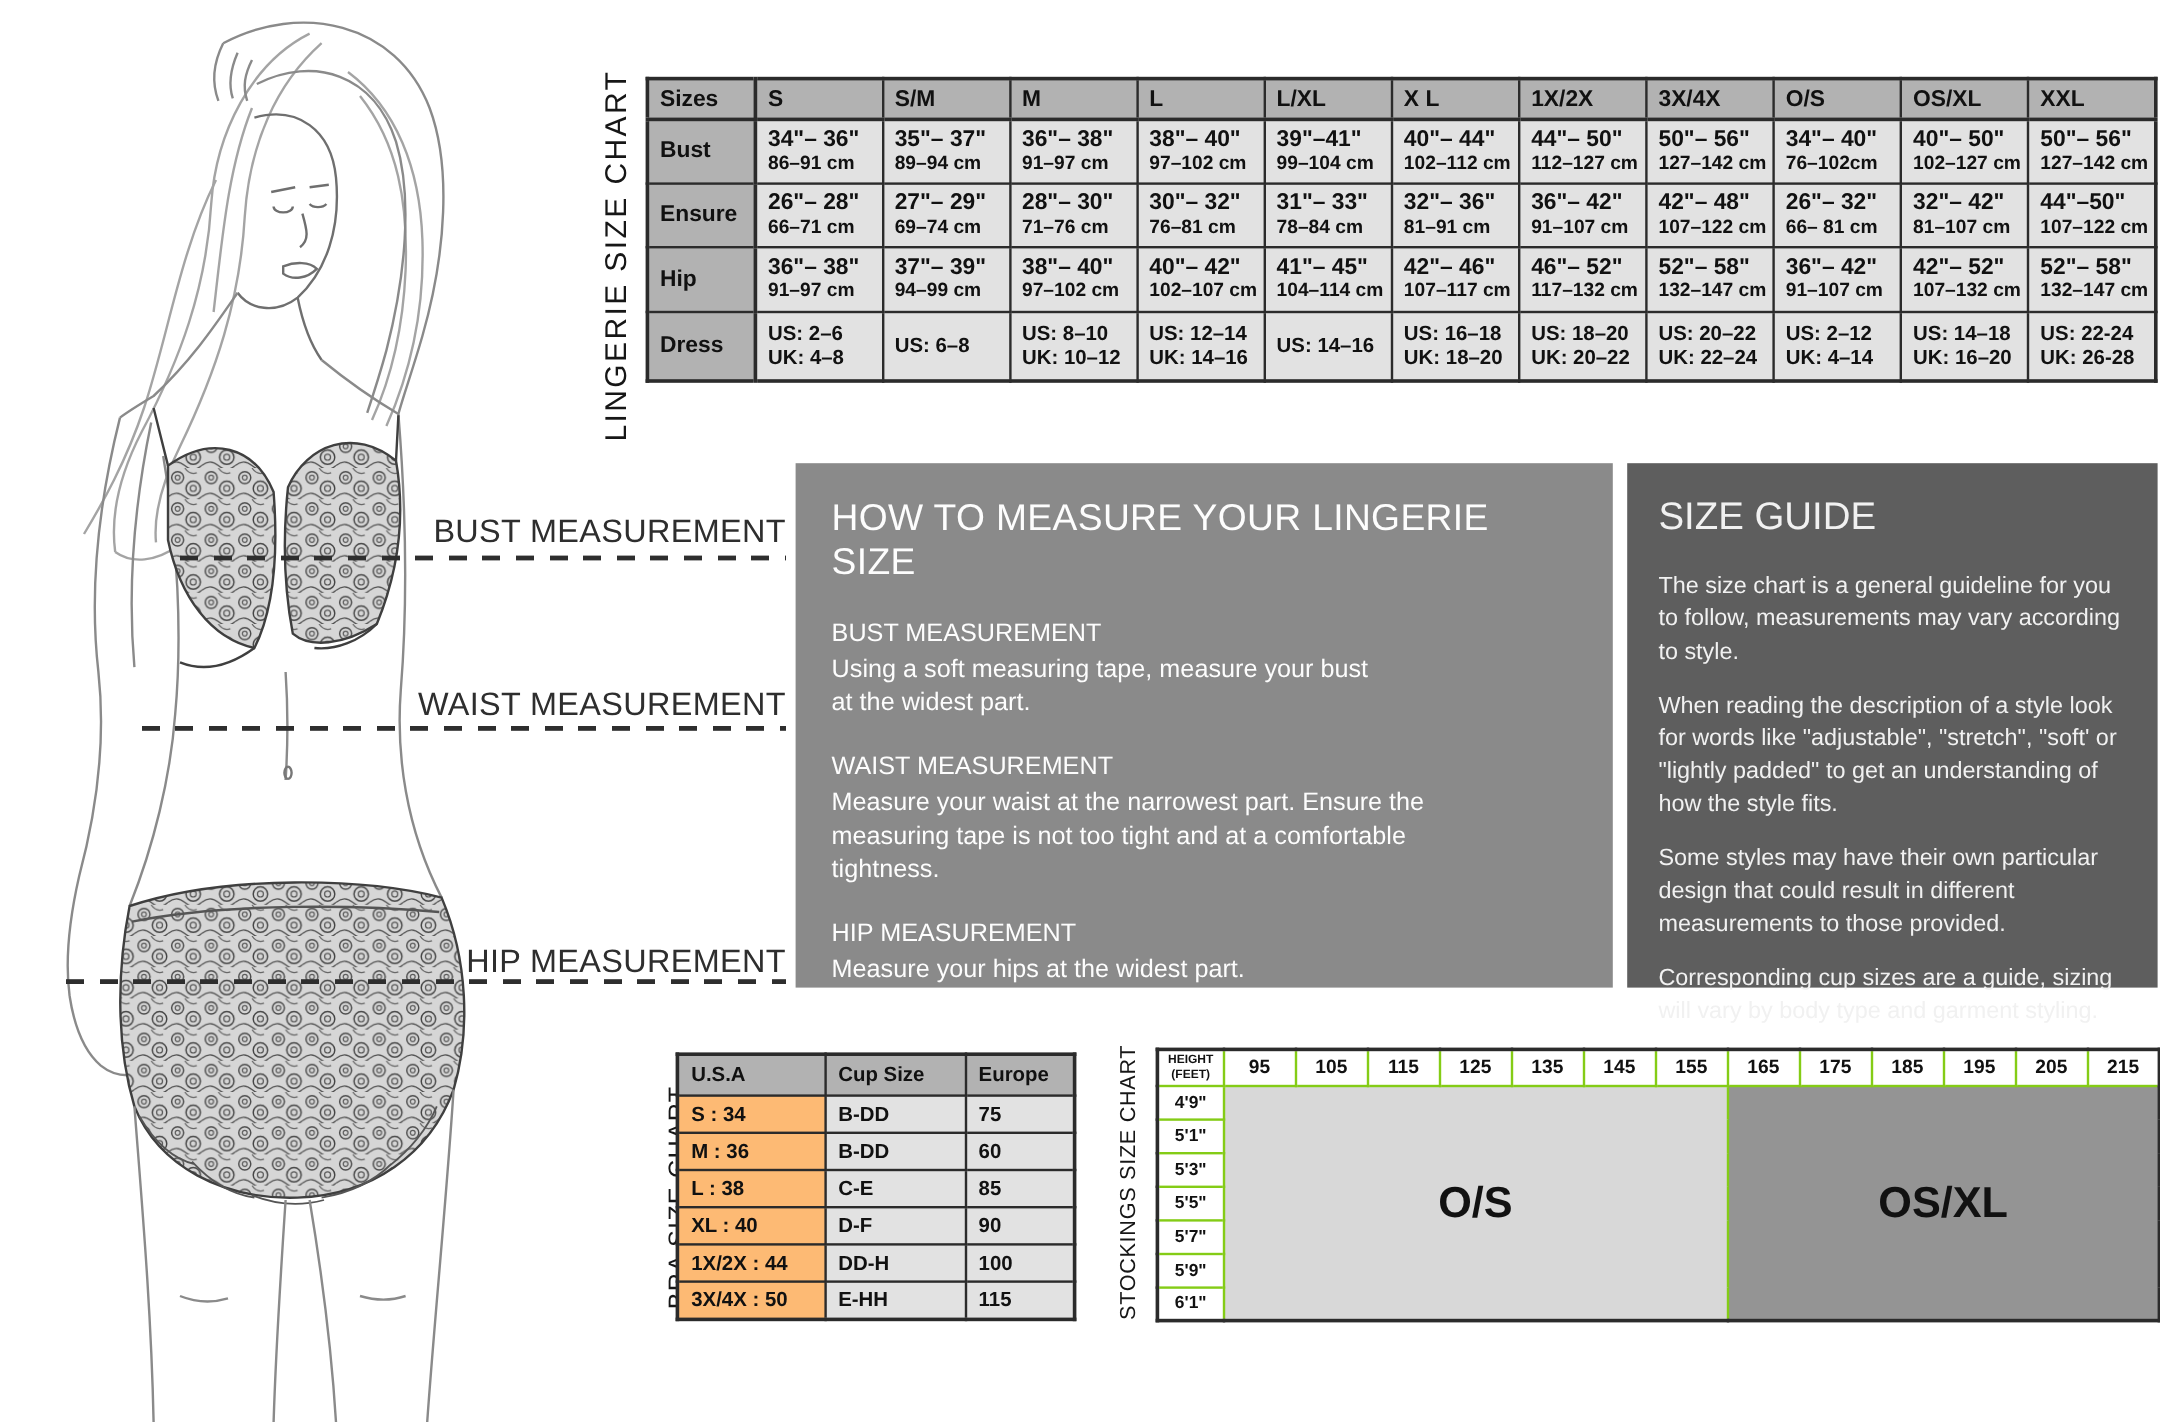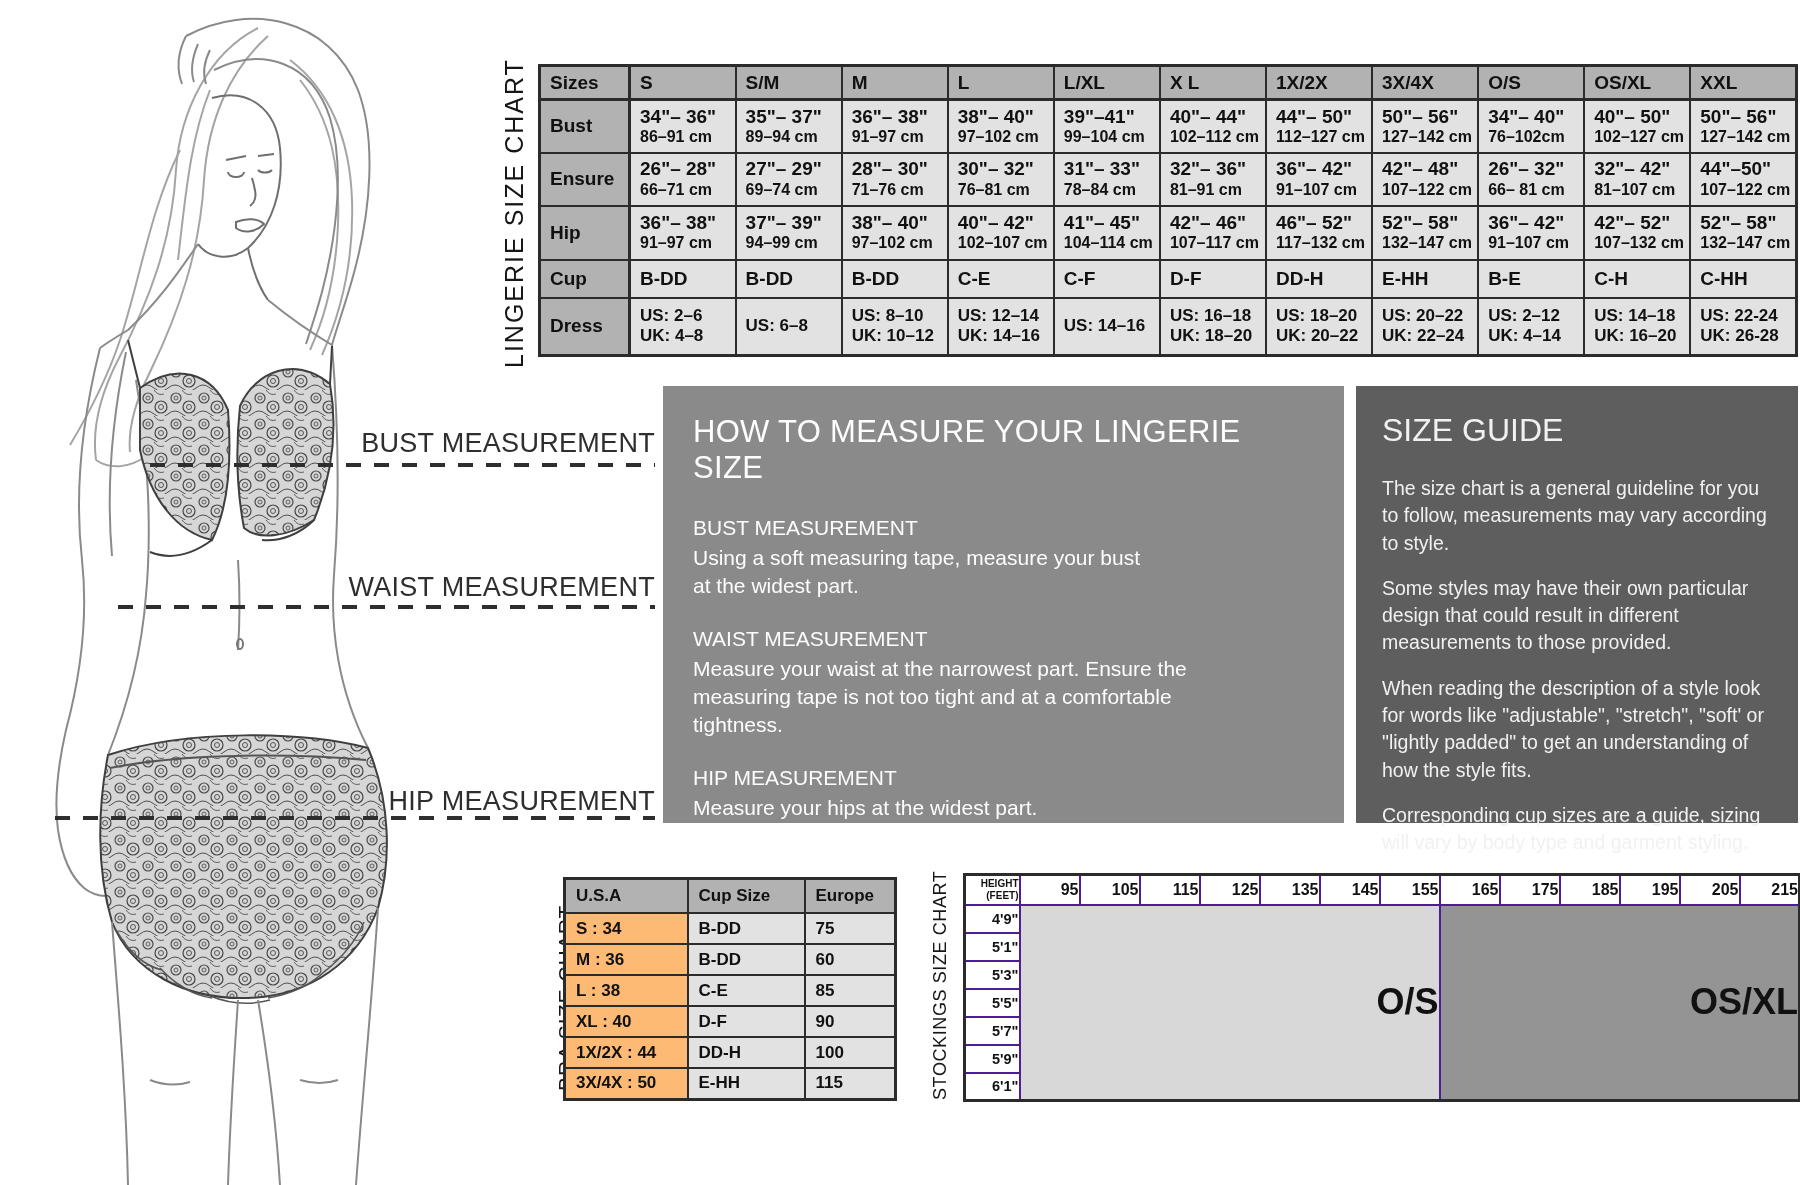--- a/index.html
+++ b/index.html
@@ -54,22 +54,22 @@
     table-layout:fixed;border:3px solid #2b2b2b;font-weight:700;}
   #bra-table th,#bra-table td{border:2px solid #2b2b2b;font-size:17px;text-align:left;
     vertical-align:middle;padding:2px 2px 2px 10px;}
   #bra-table thead th{background:#b2b2b2;height:28px;}
   #bra-table tbody th{background:#fdba74;}
   #bra-table td{background:#e2e2e2;}
   #bra-table tbody tr{height:31px;}
   
   #stock-table{position:absolute;left:963px;top:873px;width:835px;border-collapse:collapse;
     table-layout:fixed;border:3px solid #2b2b2b;font-weight:700;}
-  #stock-table th,#stock-table td{border:2px solid #4c1d95;vertical-align:middle;
-    text-align:right;padding:0;background:#fff;}
+  #stock-table th,#stock-table td{border:2px solid #84cc16;vertical-align:middle;
+    text-align:center;padding:0;background:#fff;}
   #stock-table thead tr{height:30px;}
   #stock-table thead th{font-size:16px;}
   #stock-table th.hcorner{font-size:10px;line-height:1.15;}
   #stock-table tbody tr{height:28px;}
   #stock-table tbody th{font-size:14.5px;}
   #stock-table td.os{background:#d8d8d8;font-size:36px;}
   #stock-table td.osxl{background:#949494;font-size:36px;}
 </style>
 </head>
 <body>
@@ -304,34 +304,20 @@
           </td>
           <td>
             <div class="l1">42"– 52"</div>
             <div class="l2">107–132 cm</div>
           </td>
           <td>
             <div class="l1">52"– 58"</div>
             <div class="l2">132–147 cm</div>
           </td>
         </tr>
-        <tr class="r-cup">
-          <th class="lbl">Cup</th>
-          <td>B-DD</td>
-          <td>B-DD</td>
-          <td>B-DD</td>
-          <td>C-E</td>
-          <td>C-F</td>
-          <td>D-F</td>
-          <td>DD-H</td>
-          <td>E-HH</td>
-          <td>B-E</td>
-          <td>C-H</td>
-          <td>C-HH</td>
-        </tr>
         <tr class="r-dress">
           <th class="lbl">Dress</th>
           <td>
             <div class="l1">US: 2–6</div>
             <div class="l2">UK: 4–8</div>
           </td>
           <td>
             <div class="l1">US: 6–8</div>
           </td>
           <td>
@@ -379,22 +365,22 @@
     <p style="max-width:470px;">Using a soft measuring tape, measure your bust at the widest part.</p>
     <h3>WAIST MEASUREMENT</h3>
     <p>Measure your waist at the narrowest part. Ensure the measuring tape is not too tight and at a comfortable tightness.</p>
     <h3>HIP MEASUREMENT</h3>
     <p>Measure your hips at the widest part.</p>
   </div>
 
   <div class="panel" id="panel-guide">
     <div class="ptitle">SIZE GUIDE</div>
     <p>The size chart is a general guideline for you to follow, measurements may vary according to style.</p>
+    <p>When reading the description of a style look for words like "adjustable", "stretch", "soft' or "lightly padded" to get an understanding of how the style fits.</p>
     <p>Some styles may have their own particular design that could result in different measurements to those provided.</p>
-    <p>When reading the description of a style look for words like "adjustable", "stretch", "soft' or "lightly padded" to get an understanding of how the style fits.</p>
     <p>Corresponding cup sizes are a guide, sizing will vary by body type and garment styling.</p>
   </div>
 
   <table id="bra-table">
       <colgroup>
         <col style="width: 123px;">
         <col style="width: 117px;">
         <col style="width: 91px;">
       </colgroup>
       <thead>

